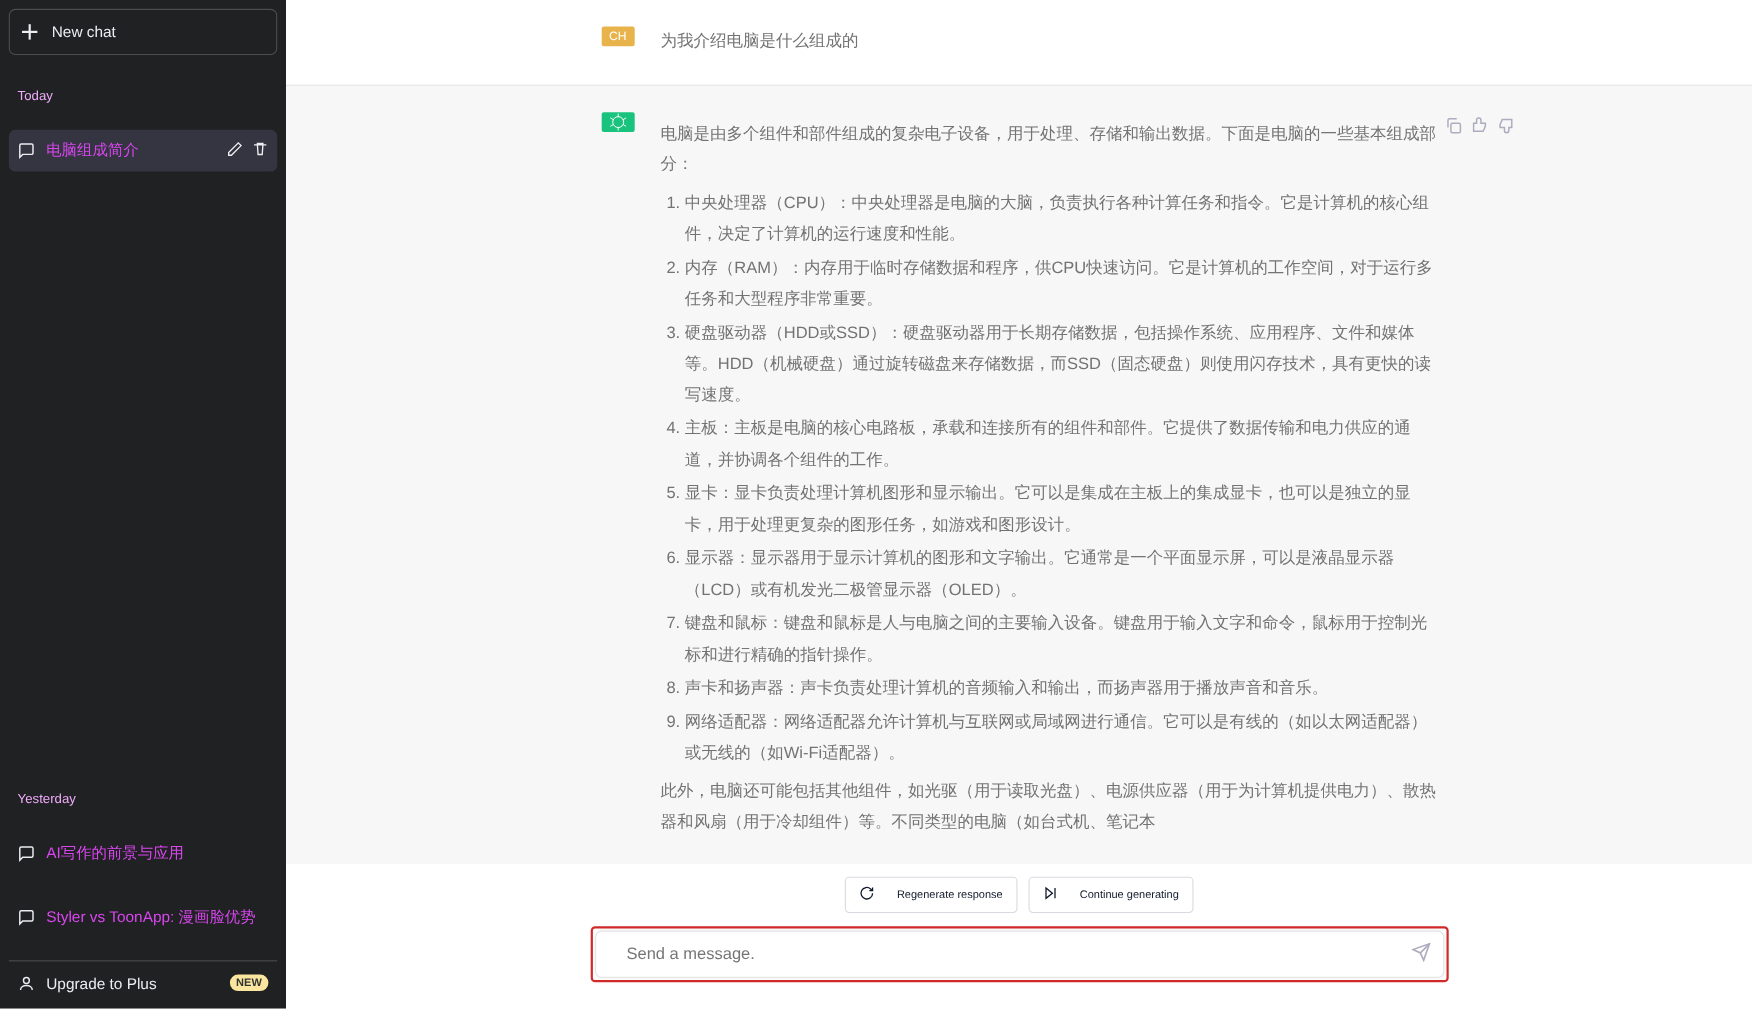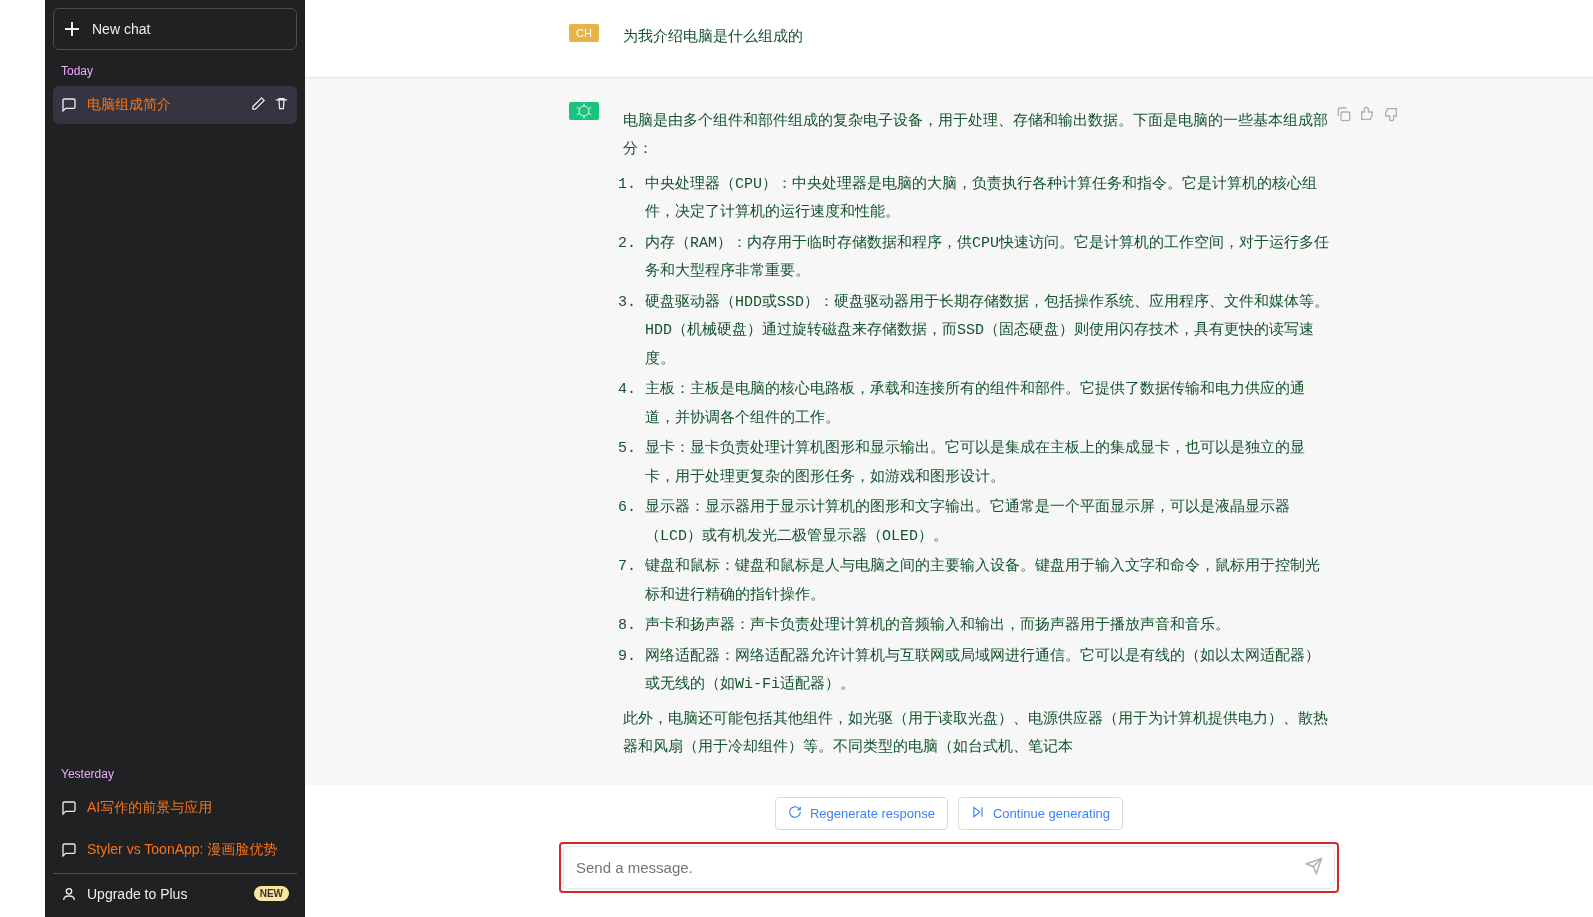--- a/index.html
+++ b/index.html
@@ -12,22 +12,21 @@
     overflow: hidden;
   }
   
   .sidebar {
     width: 260px;
     background: #202123;
     color: #ececf1;
     display: flex;
     flex-direction: column;
     padding: 8px;
-    gap: 4px;
-    margin-left: 45px;
+    gap: 20px;
   }
   .new-chat {
     border: 1px solid #4d4d4f;
     border-radius: 6px;
     padding: 12px 10px;
     display: flex;
     align-items: center;
     gap: 12px;
     font-size: 14px;
     cursor: pointer;
@@ -48,21 +47,21 @@
   }
 
   .chat-item {
     display: flex;
     align-items: center;
     gap: 10px;
     padding: 10px 8px;
     border-radius: 6px;
     font-size: 14px;
     cursor: pointer;
-    color: #f97316;
+    color: #d946ef;
   }
   .chat-item.active { background: #343541; }
   .chat-item-title {
     flex: 1;
     white-space: nowrap;
     overflow: hidden;
     text-overflow: ellipsis;
   }
   .chat-actions { display: flex; gap: 8px; }
   .chat-icon svg { display: block; }
@@ -129,22 +128,21 @@
     color: #fff;
   }
   .avatar.user { background: #e8b34b; }
   .avatar.ai   { background: #19c37d; }
   .avatar.ai svg { display:block; }
 
   .content {
     flex: 1;
     font-size: 15px;
     line-height: 1.9;
-    color: #14532d;
-    font-family: Liberation Mono, monospace;
+    color: #737373;
   }
   .content ol { padding-left: 22px; margin: 6px 0; }
   .content ol li { margin: 2px 0; }
   .content p { margin: 6px 0; }
 
   .msg-actions {
     position: absolute;
     right: -70px;
     top: 4px;
     display: flex;
@@ -164,42 +162,42 @@
   }
   .footer-buttons {
     display: flex;
     gap: 10px;
   }
   .footer-btn {
     border: 1px solid #d9d9e3;
     background: #fff;
     border-radius: 4px;
     padding: 7px 12px;
-    font-size: 13px;
-    display: flex;
-    align-items: center;
-    gap: 8px;
-    cursor: pointer;
-    color: #3b82f6;
+    font-size: 10px;
+    display: flex;
+    align-items: center;
+    gap: 20px;
+    cursor: pointer;
+    color: #0f172a;
   }
   .input-wrap {
     width: 100%;
     max-width: 780px;
     position: relative;
     border: 2px solid #d32a2a;
     border-radius: 4px;
     padding: 2px;
   }
   .input-inner {
     border: 1px solid #e5e5e5;
     border-radius: 6px;
     box-shadow: 0 0 6px rgba(0,0,0,0.06);
     display: flex;
     align-items: center;
-    padding: 12px 48px 12px 12px;
+    padding: 12px 48px 12px 28px;
     background: #fff;
   }
   .input-inner input {
     border: none;
     outline: none;
     width: 100%;
     font-size: 15px;
     background: transparent;
   }
   .send-btn {

